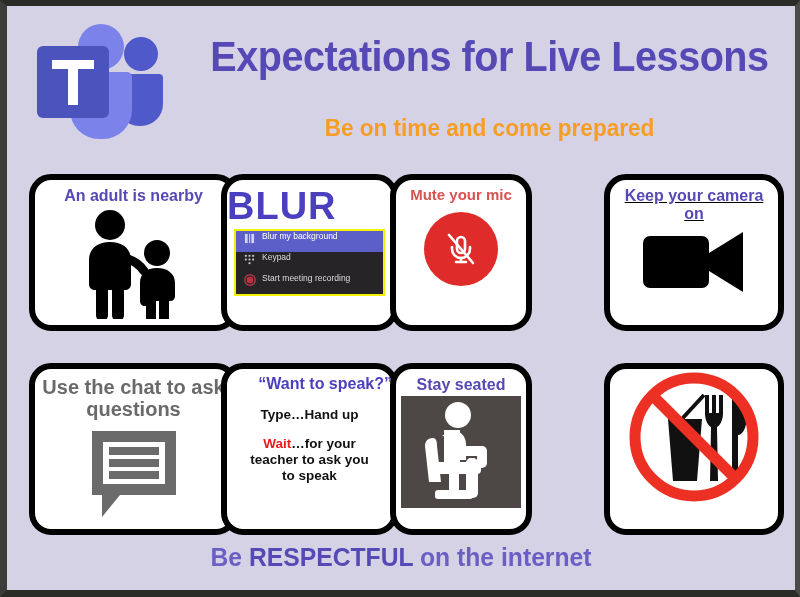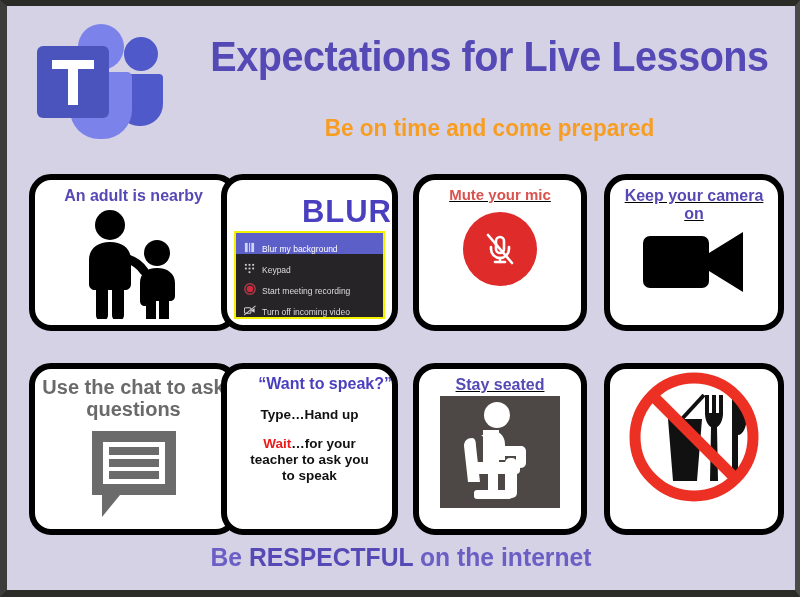--- a/index.html
+++ b/index.html
@@ -61,51 +61,51 @@
     background:#ffffff;
     border:6px solid #000000;
     border-radius:22px;
     box-sizing:border-box;
     overflow:hidden;
   }
   .row1{top:168px;height:157px;}
   .row2{top:357px;height:172px;}
   .col1{left:22px;width:209px;}
   .col2{left:214px;width:177px;}
-  .col3{left:406px;width:174px;text-decoration:underline;}
+  .col3{left:383px;width:142px;}
   .col4{left:597px;width:180px;text-decoration:underline;}
 
   .card-title{
     text-align:center;
     font-weight:bold;
     line-height:1.12;
     margin-top:7px;
     padding:0 4px;
   }
   .t-purple{color:#5549b5;font-size:16px;}
   .t-gray{color:#6a6a6a;font-size:20px;}
   .t-red{color:#d9534f;font-size:15px;}
 
   
   .adult-wrap{position:relative;width:100%;height:112px;}
   .adult-wrap svg{position:absolute;left:50%;top:2px;transform:translateX(-50%);}
 
   
   .blur-word{
-    text-align:right;font-weight:bold;font-size:31px;color:#4a3fbe;
-    margin-top:16px;line-height:1;letter-spacing:1px;
+    text-align:left;font-weight:bold;font-size:38px;color:#4a3fbe;
+    margin-top:7px;line-height:1;letter-spacing:1px;
   }
   .teams-menu{
     margin:4px 7px 0 7px;
     border:2px solid #f2f200;
     background:#262427;
     padding:0;
   }
   .menu-item{
-    display:flex;align-items:flex-end;
+    display:flex;align-items:flex-start;
     height:21px;
     padding-left:6px;
     color:#dcdcdc;
     font-size:8.5px;
   }
   .menu-item.active{background:#5b5fc7;color:#ffffff;}
   .mi-icon{width:15px;height:14px;flex:0 0 15px;margin-right:5px;display:flex;align-items:center;justify-content:center;}
   .mi-label{white-space:nowrap;}
 
   
@@ -232,30 +232,20 @@
       <div class="menu-item">
         <span class="mi-icon">
           <svg width="12" height="12" viewBox="0 0 12 12">
                 <circle cx="6" cy="6" r="5.2" fill="none" stroke="#b03a48" stroke-width="1.4"></circle>
                 <circle cx="6" cy="6" r="3.3" fill="#cc2b3d"></circle>
               </svg>
         </span>
         <span class="mi-label">Start meeting recording</span>
       </div>
 
-      <div class="menu-item">
-        <span class="mi-icon">
-          <svg width="12" height="11" viewBox="0 0 13 11">
-                <rect x="0.5" y="2.5" width="7" height="6" rx="1.2" fill="none" stroke="#cfcfcf" stroke-width="1.1"></rect>
-                <path d="M8 5l3.5-2v5L8 6z" fill="#cfcfcf"></path>
-                <path d="M0 10.5L12.5 0.5" stroke="#cfcfcf" stroke-width="1.1"></path>
-              </svg>
-        </span>
-        <span class="mi-label">Turn off incoming video</span>
-      </div>
 
     </div>
   </div>
 
   <div class="card row1 col3">
     <div class="card-title t-red">Mute your mic</div>
     <div class="mute-circle">
       <svg width="40" height="40" viewBox="0 0 40 40" xmlns="http://www.w3.org/2000/svg">
         <g stroke="#ffffff" stroke-width="2.6" fill="none" stroke-linecap="round">
           <path d="M20 8a4 4 0 0 1 4 4v8a4 4 0 0 1-8 0v-8a4 4 0 0 1 4-4z"></path>

